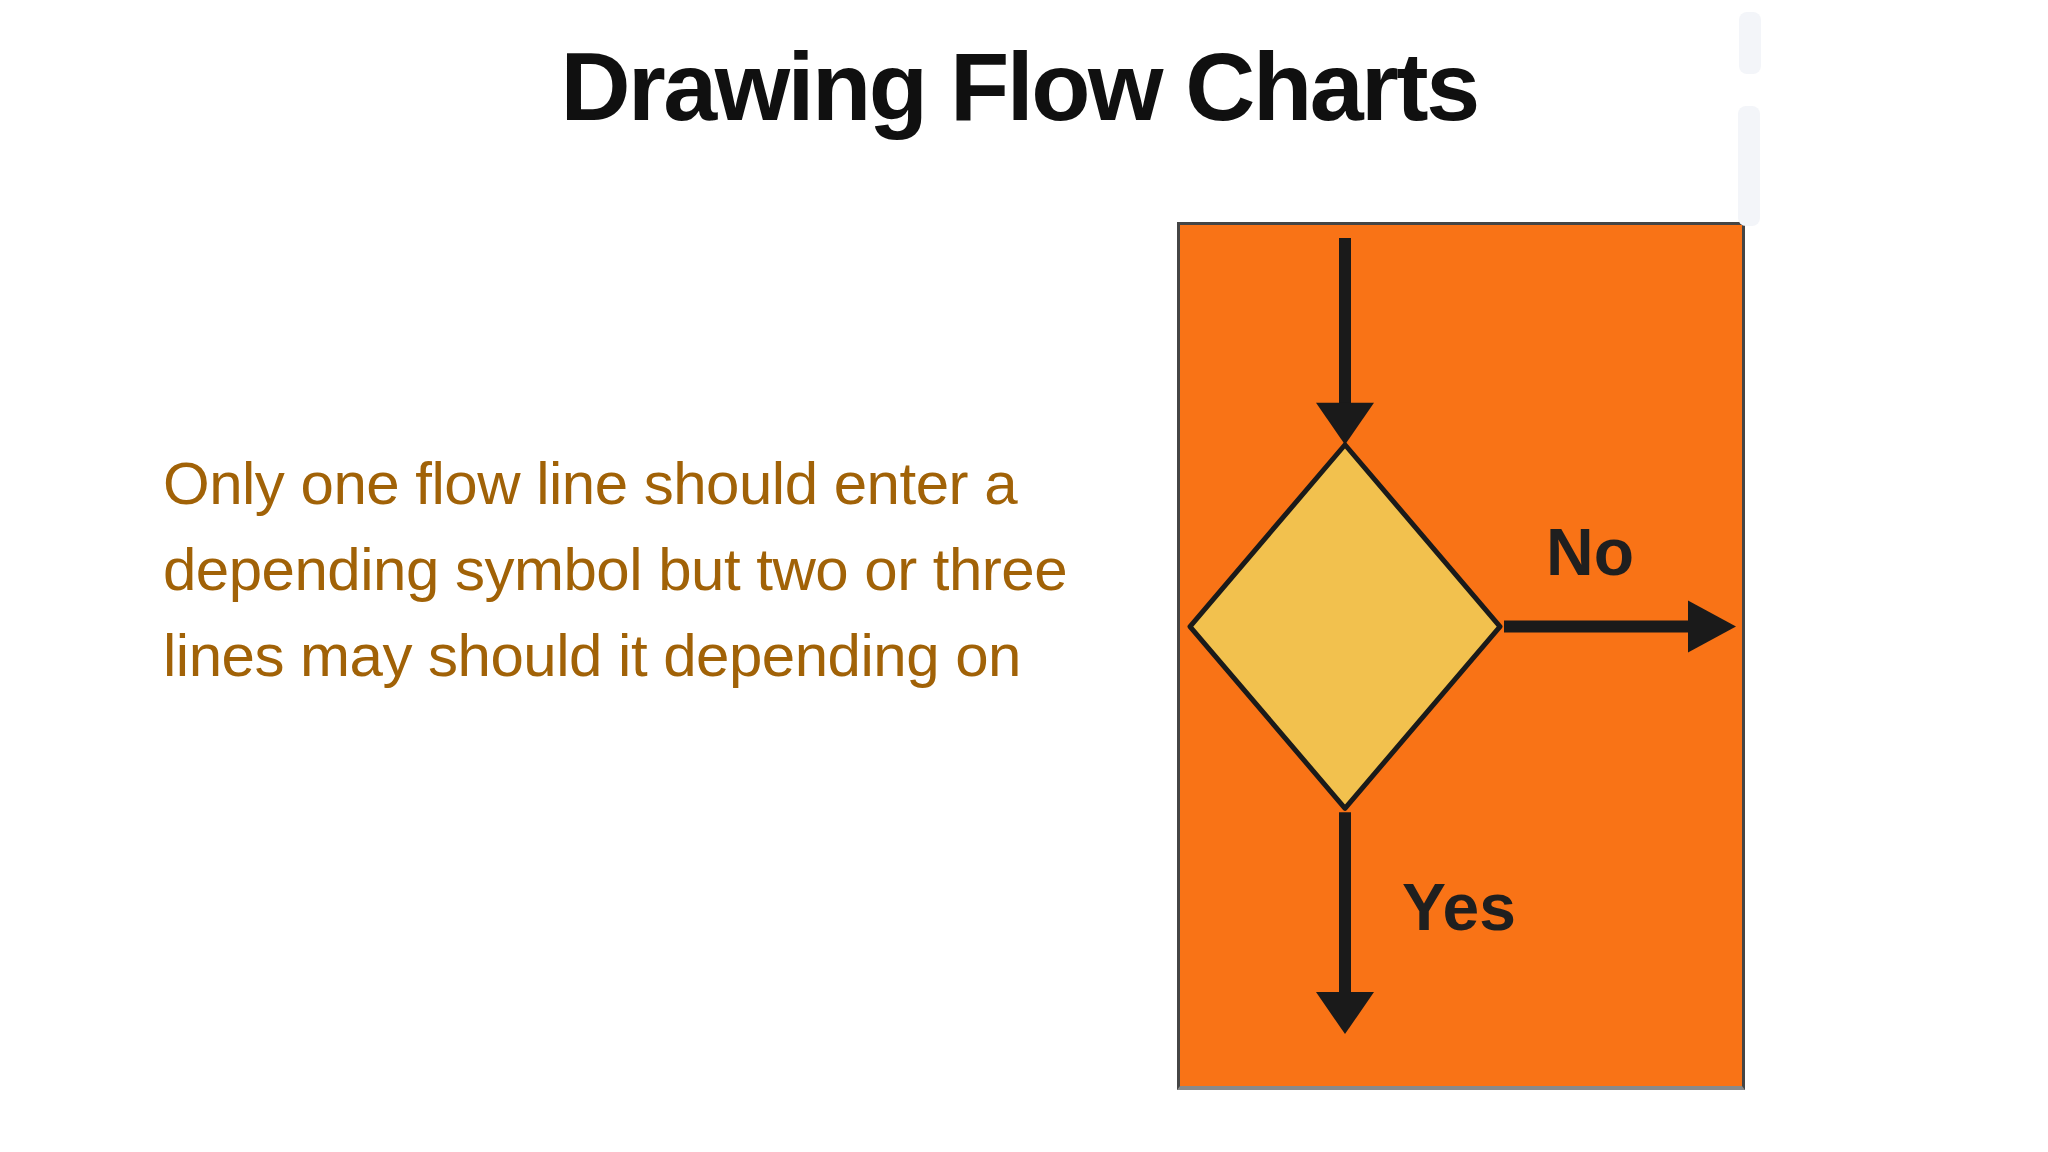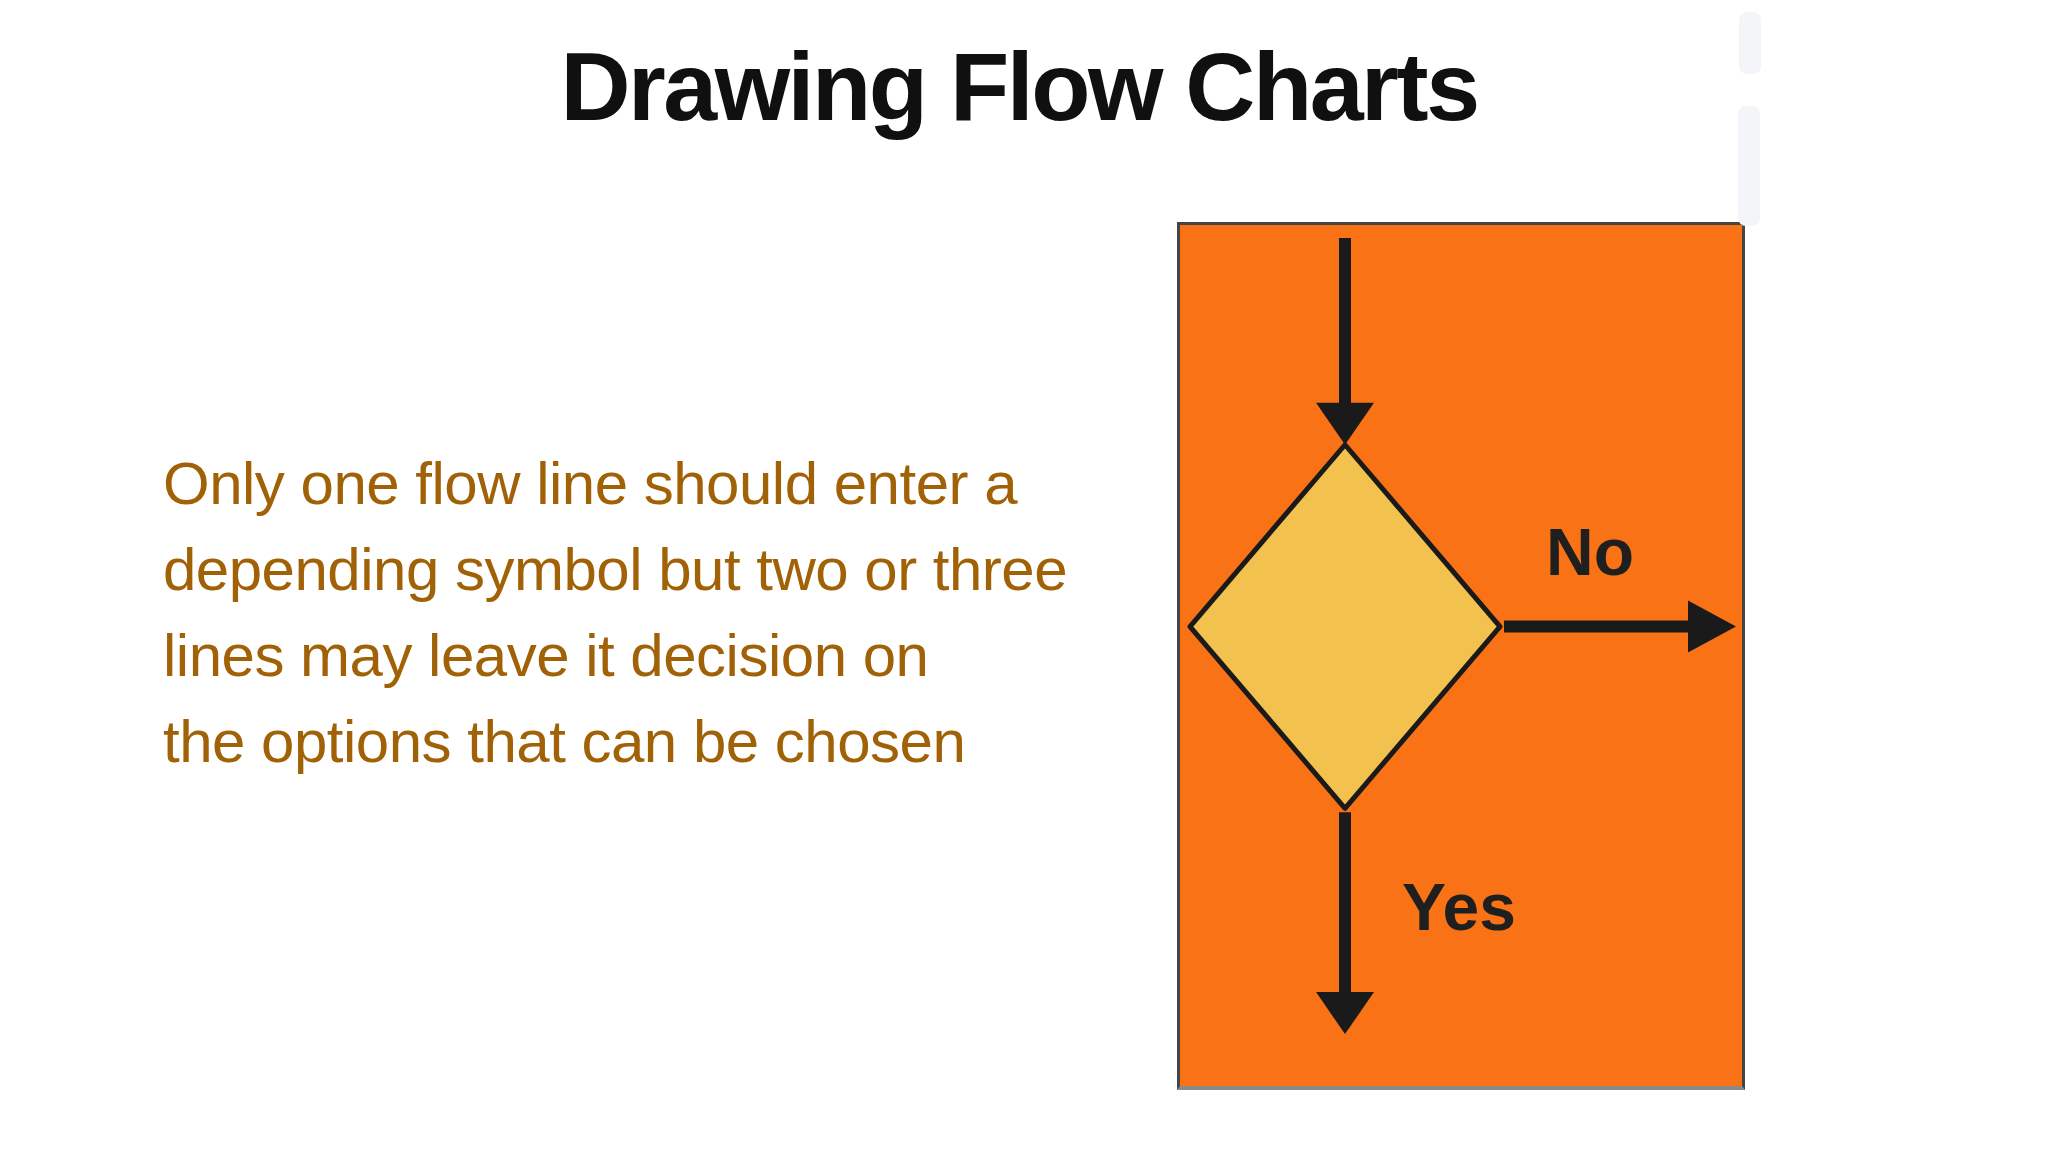--- a/index.html
+++ b/index.html
@@ -85,22 +85,21 @@
 </head>
 <body>
 
 <div class="slide">
 
   <h1 class="slide-title">Drawing Flow Charts</h1>
 
   <div class="body-text">
     <span>Only one flow line should enter a</span>
     <span>depending symbol but two or three</span>
-    <span>lines may leave it decision on</span>
-    <span>the options that can be chosen</span>
+    <span>lines may should it depending on</span>
   </div>
 
   <div class="figure-frame">
     <svg viewBox="0 0 562 862" preserveAspectRatio="none">
 
       <g>
         <line x1="165" y1="13" x2="165" y2="180" stroke="#1a1a1a" stroke-width="12"></line>
         <polygon points="136,178 194,178 165,220" fill="#1a1a1a"></polygon>
       </g>
 

